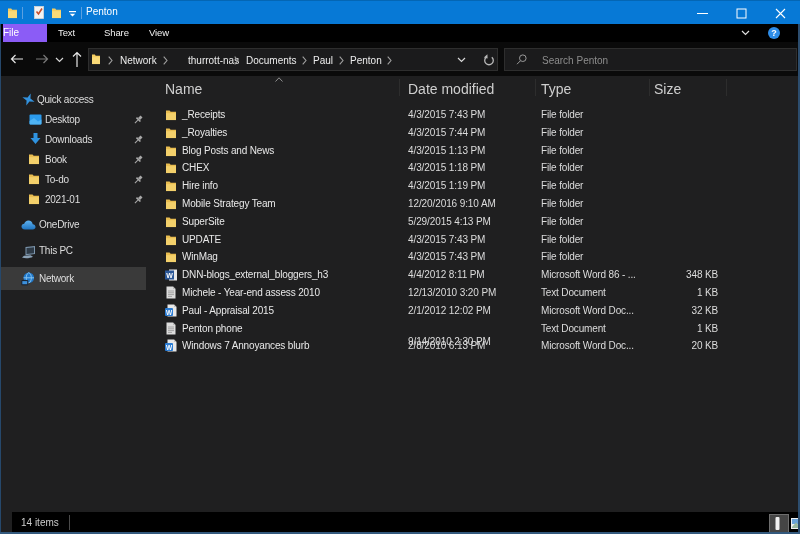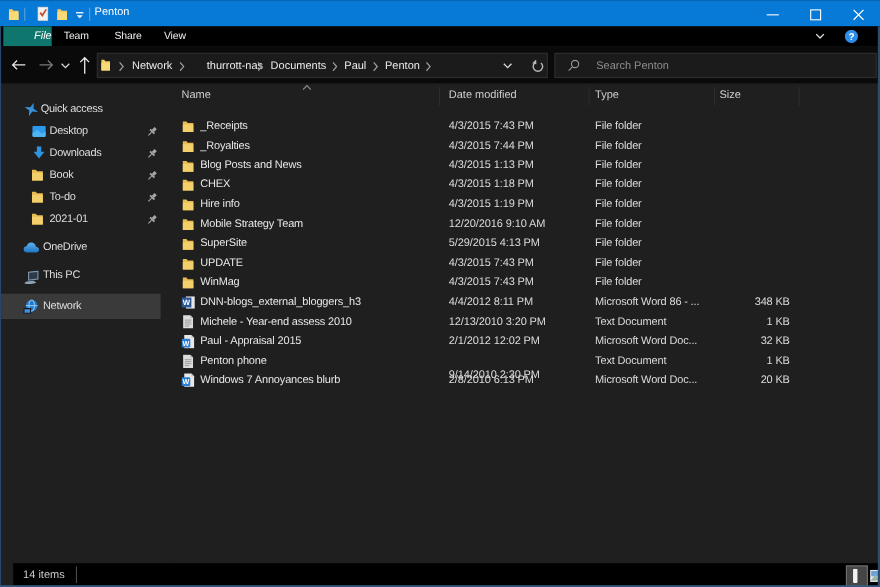--- a/index.html
+++ b/index.html
@@ -7,35 +7,35 @@
 body { font-family:"Liberation Sans", sans-serif; background:#1f1f20; position:relative; }
 .abs { position:absolute; }
 
 #titlebar { position:absolute; left:0; top:0; width:800px; height:24px; background:#0779d6; border-top:1px solid #0466b4; }
 #title-text { position:absolute; left:86px; top:5px; font-size:10px; color:#ffffff; }
 .qat-sep { position:absolute; top:6px; width:1px; height:12px; background:#5ba0e0; }
 #caption-btns { position:absolute; right:0; top:0; height:24px; }
 .capbtn { position:absolute; top:0; width:39px; height:24px; }
 
 #menubar { position:absolute; left:0; top:24px; width:800px; height:18px; background:#000000; }
-#filetab { position:absolute; left:3px; top:0; width:44px; height:18px; background:#0f766e; color:#fff; font-size:10px; text-align:right; line-height:18px;font-style:italic; }
+#filetab { position:absolute; left:3px; top:0; width:44px; height:18px; background:#8b5cf6; color:#fff; font-size:10px; text-align:left; line-height:18px; }
 .menutab { position:absolute; top:0; height:18px; color:#f0f0f0; font-size:9.5px; line-height:18px; letter-spacing:-0.1px; }
 
 #navbar { position:absolute; left:0; top:42px; width:800px; height:34px; background:#0a0a0a; }
 #addrbox { position:absolute; left:88px; top:6px; width:410px; height:23px; background:#1b1b1c; border:1px solid #2e2e2e; }
 #searchbox { position:absolute; left:504px; top:6px; width:293px; height:23px; background:#1b1b1c; border:1px solid #2e2e2e; }
 .crumb { position:absolute; top:13px; font-size:10px; color:#ececec; white-space:nowrap; }
 
 #sidebar { position:absolute; left:1px; top:76px; width:157px; height:436px; background:#1f1f20; }
 .sideitem { position:absolute; font-size:10px; color:#dedede; white-space:nowrap; letter-spacing:-0.25px; }
 #net-hl { position:absolute; left:0px; top:191px; width:145px; height:23px; background:#3a3a3a; }
 .pin { position:absolute; left:131px; width:12px; height:12px; }
 
 #content { position:absolute; left:158px; top:76px; width:641px; height:436px; background:#1f1f20; }
-.hdr { position:absolute; top:5px; font-size:10px; color:#cfcfcf; }
+.hdr { position:absolute; top:5px; font-size:14px; color:#cfcfcf; }
 .hdrsep { position:absolute; top:3px; width:1px; height:17px; background:#2d2d2d; }
 .cell { position:absolute; font-size:10px; color:#e8e8e8; white-space:nowrap; letter-spacing:-0.15px; }
 .cell.dim { color:#dcdcdc; }
 .cell.date { color:#dcdcdc; font-size:10px; letter-spacing:-0.1px; }
 .row { position:absolute; left:0; width:641px; height:18px; }
 
 #statusbar { position:absolute; left:1px; top:512px; width:798px; height:21px; background:#000000;margin-left:11px; }
 #statusbar .txt { position:absolute; left:9px; top:5px; font-size:10px; color:#cccccc; }
 #status-sep { position:absolute; left:57px; top:3px; width:1px; height:15px; background:#4a4a4a; }
 
@@ -75,21 +75,21 @@
       <rect x="15" y="8" width="9" height="9" fill="none" stroke="#ffffff" stroke-width="1"></rect>
     </svg>
     <svg class="capbtn" style="right:0px" width="39" height="24" viewBox="0 0 39 24">
       <path d="M15 8 L24 17 M24 8 L15 17" stroke="#ffffff" stroke-width="1.1"></path>
     </svg>
   </div>
 </div>
 
 <div id="menubar">
   <div id="filetab">File</div>
-  <div class="menutab" style="left:58px">Team</div>
+  <div class="menutab" style="left:58px">Text</div>
   <div class="menutab" style="left:104px">Share</div>
   <div class="menutab" style="left:149px">View</div>
   <svg class="abs" style="left:741px;top:6px" width="9" height="6" viewBox="0 0 9 6">
     <path d="M1 1 L4.5 4.5 L8 1" stroke="#e0e0e0" stroke-width="1.2" fill="none"></path>
   </svg>
   <svg class="abs" style="left:768px;top:3px" width="12" height="12" viewBox="0 0 12 12">
     <circle cx="6" cy="6" r="6" fill="#2e8de8"></circle>
     <text x="6" y="9" font-size="9" font-family="Liberation Sans" fill="#ffffff" text-anchor="middle" font-weight="bold">?</text>
   </svg>
 </div>

